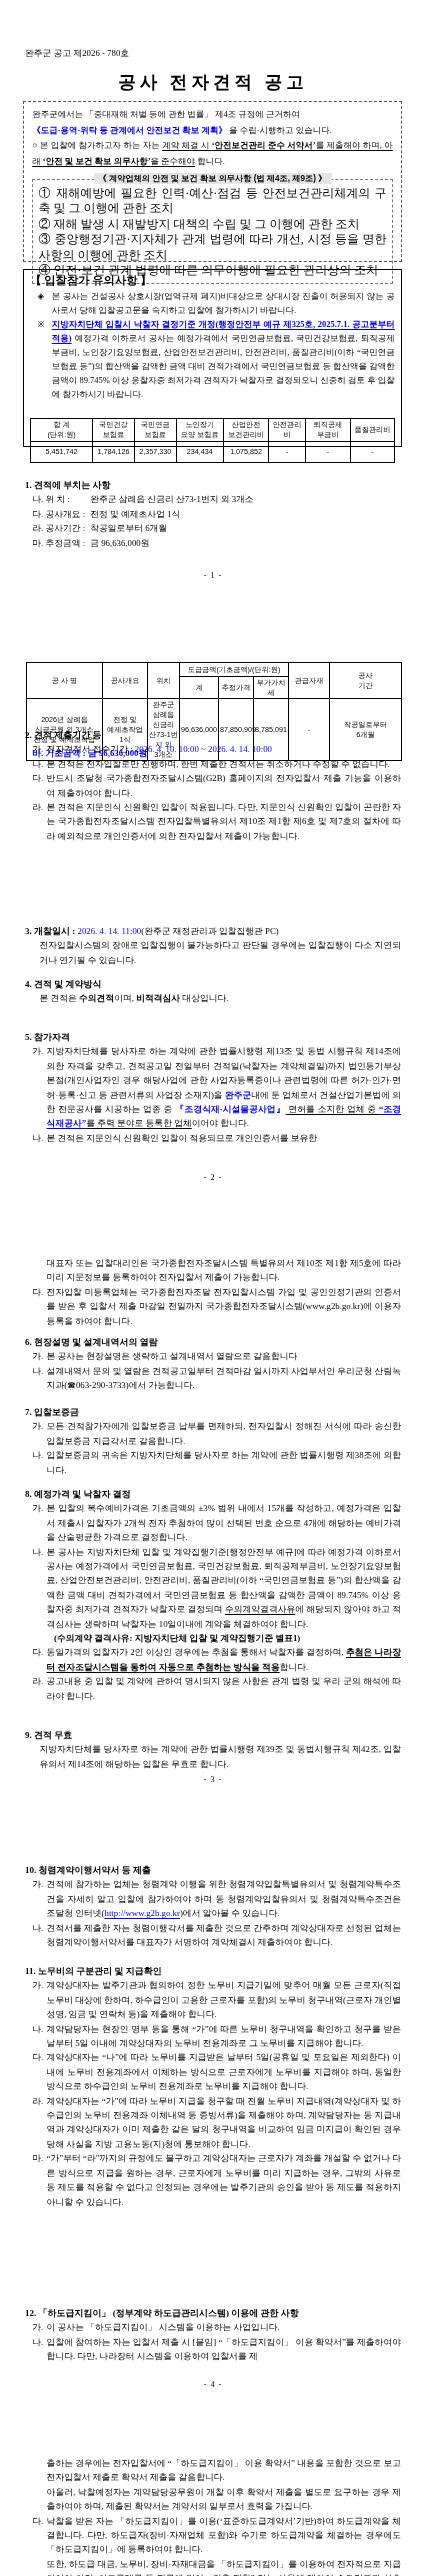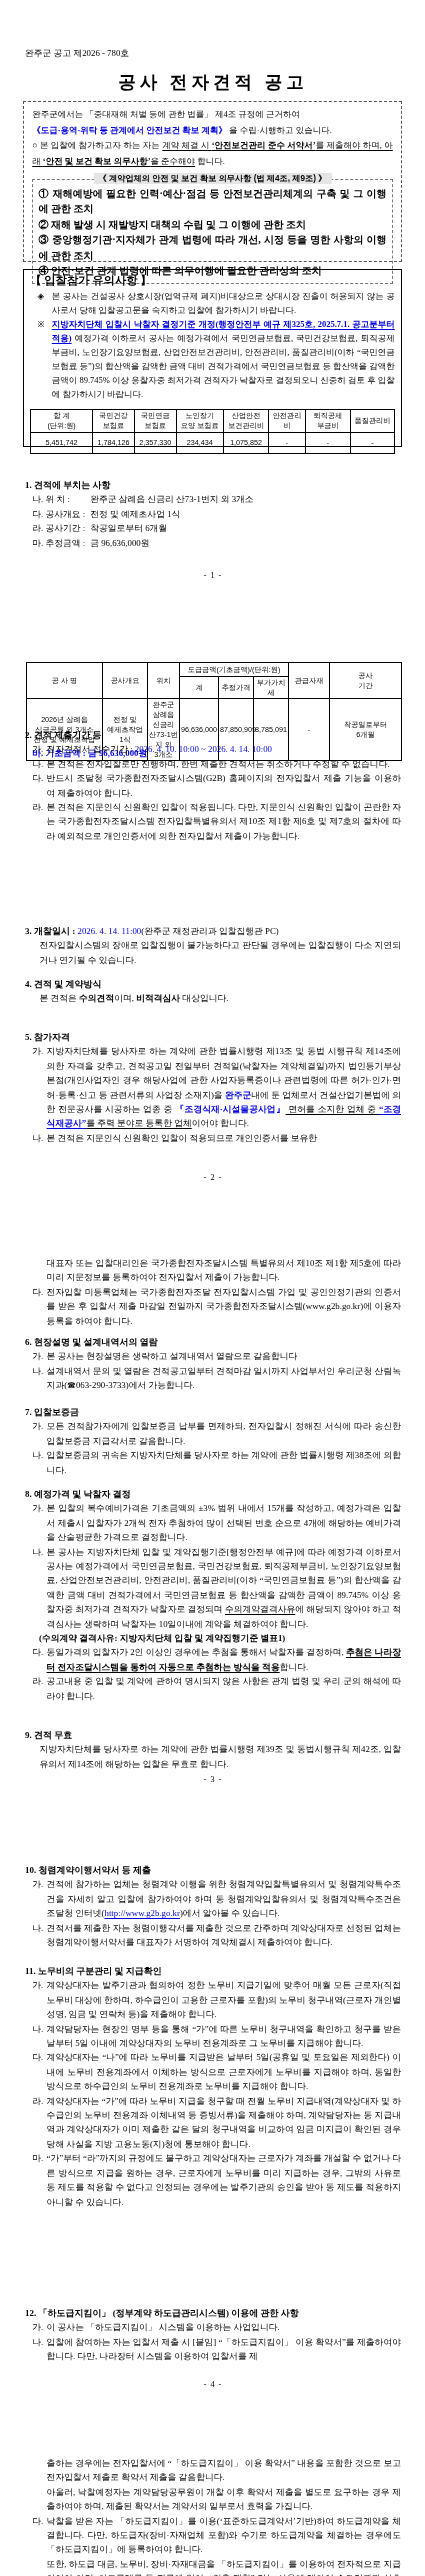--- a/index.html
+++ b/index.html
@@ -20,27 +20,27 @@
   .doc-no { position:absolute; top:48px; left:25px; font-size:8.8px; }
   .title { position:absolute; top:70px; left:0; width:426px; text-align:center;
            font-size:17.5px; font-weight:bold; letter-spacing:4.1px; }
   .box1 { position:absolute; top:101px; left:23px; width:379px; height:161px;
           border:0.5px dashed #555; padding:5.2px 8.2px 4.1px; box-sizing:border-box; }
   .box1 .t { font-size:8.5px; line-height:15.5px; }
   .inner-box { border:0.5px dashed #777; margin-top:10.3px; padding:5.2px 5.2px 4.1px; position:relative; }
   .inner-title { position:absolute; top:-7.7px; left:50%; transform:translateX(-50%);
                  background:#e5e5e5; padding:0 5.2px; font-weight:bold; white-space:nowrap;
                  font-size:8.2px; font-family:"Liberation Sans","DejaVu Sans",sans-serif; }
-  .inner-box .li { font-size:10px; line-height:15.5px;font-weight:bold; }
+  .inner-box .li { font-size:12px; line-height:15.5px; }
   .box2 { position:absolute; top:269px; left:23px; width:379px; height:178px;
           border:1px solid #000; padding:2.1px 6.2px; box-sizing:border-box; }
   .box2-title { font-size:11.3px; font-weight:bold; line-height:16.5px; }
   .box2 .bt { font-size:8.5px; line-height:14px; }
   table.ins { width:100%; border-collapse:collapse; table-layout:fixed; text-align:center;
-              font-family:"Liberation Sans","DejaVu Sans",sans-serif; font-size:7.2px; margin-top:8px; }
+              font-family:"Liberation Sans","DejaVu Sans",sans-serif; font-size:7.2px; margin-top:17px; }
   table.ins th, table.ins td { border:0.5px solid #000; white-space:pre-line; font-weight:normal;
               padding:0.5px; vertical-align:middle; }
   table.ins th { height:21.6px; } table.ins td { height:18.5px; }
   table.works { position:absolute; top:662px; left:26px; width:375px; border-collapse:collapse;
               table-layout:fixed; text-align:center; border:1px solid #000;
               font-family:"Liberation Sans","DejaVu Sans",sans-serif; font-size:7.2px; }
   table.works th, table.works td { border:0.5px solid #000; white-space:pre-line; font-weight:normal;
               padding:0.5px 1px; vertical-align:middle; }
   .marker { position:absolute; left:0; width:426px; text-align:center; font-size:8.2px; letter-spacing:1px; }
 </style>
@@ -275,21 +275,21 @@
   <div class="blk t" style="top:1487px">
     <div class="sec-h">8. 예정가격 및 낙찰자 결정</div>
     <div class="item">
         <span class="lb">가.</span>
         <span class="tx">본 입찰의 복수예비가격은 기초금액의 ±3% 범위 내에서 15개를 작성하고, 예정가격은 입찰서 제출시 입찰자가 2개씩 전자 추첨하여 많이 선택된 번호 순으로 4개에 해당하는 예비가격을 산술평균한 가격으로 결정합니다.</span>
       </div>
     <div class="item">
         <span class="lb">나.</span>
         <span class="tx"><span>본 공사는 지방자치단체 입찰 및 계약집행기준[행정안전부 예규]에 따라 예정가격 이하로서 공사는 예정가격에서 국민연금보험료, 국민건강보험료, 퇴직공제부금비, 노인장기요양보험료, 산업안전보건관리비, 안전관리비, 품질관리비(이하 “국민연금보험료 등”)의 합산액을 감액한 금액 대비 견적가격에서 국민연금보험료 등 합산액을 감액한 금액이 89.745% 이상 응찰자중 최저가격 견적자가 낙찰자로 결정되며 </span><span class="ul">수의계약결격사유</span><span>에 해당되지 않아야 하고 적격심사는 생략하며 낙찰자는 10일이내에 계약을 체결하여야 합니다.</span></span>
       </div>
-    <div class="cont bold" style="margin-left:14px">(수의계약 결격사유: 지방자치단체 입찰 및 계약집행기준 별표1)</div>
+    <div class="cont bold" style="margin-left:29px">(수의계약 결격사유: 지방자치단체 입찰 및 계약집행기준 별표1)</div>
     <div class="item">
         <span class="lb">다.</span>
         <span class="tx"><span>동일가격의 입찰자가 2인 이상인 경우에는 추첨을 통해서 낙찰자를 결정하며, </span><span class="bold ul">추첨은 나라장터 전자조달시스템을 통하여 자동으로 추첨하는 방식을 적용</span><span>합니다.</span></span>
       </div>
     <div class="item">
         <span class="lb">라.</span>
         <span class="tx">공고내용 중 입찰 및 계약에 관하여 명시되지 않은 사항은 관계 법령 및 우리 군의 해석에 따라야 합니다.</span>
       </div>
   </div>
 

